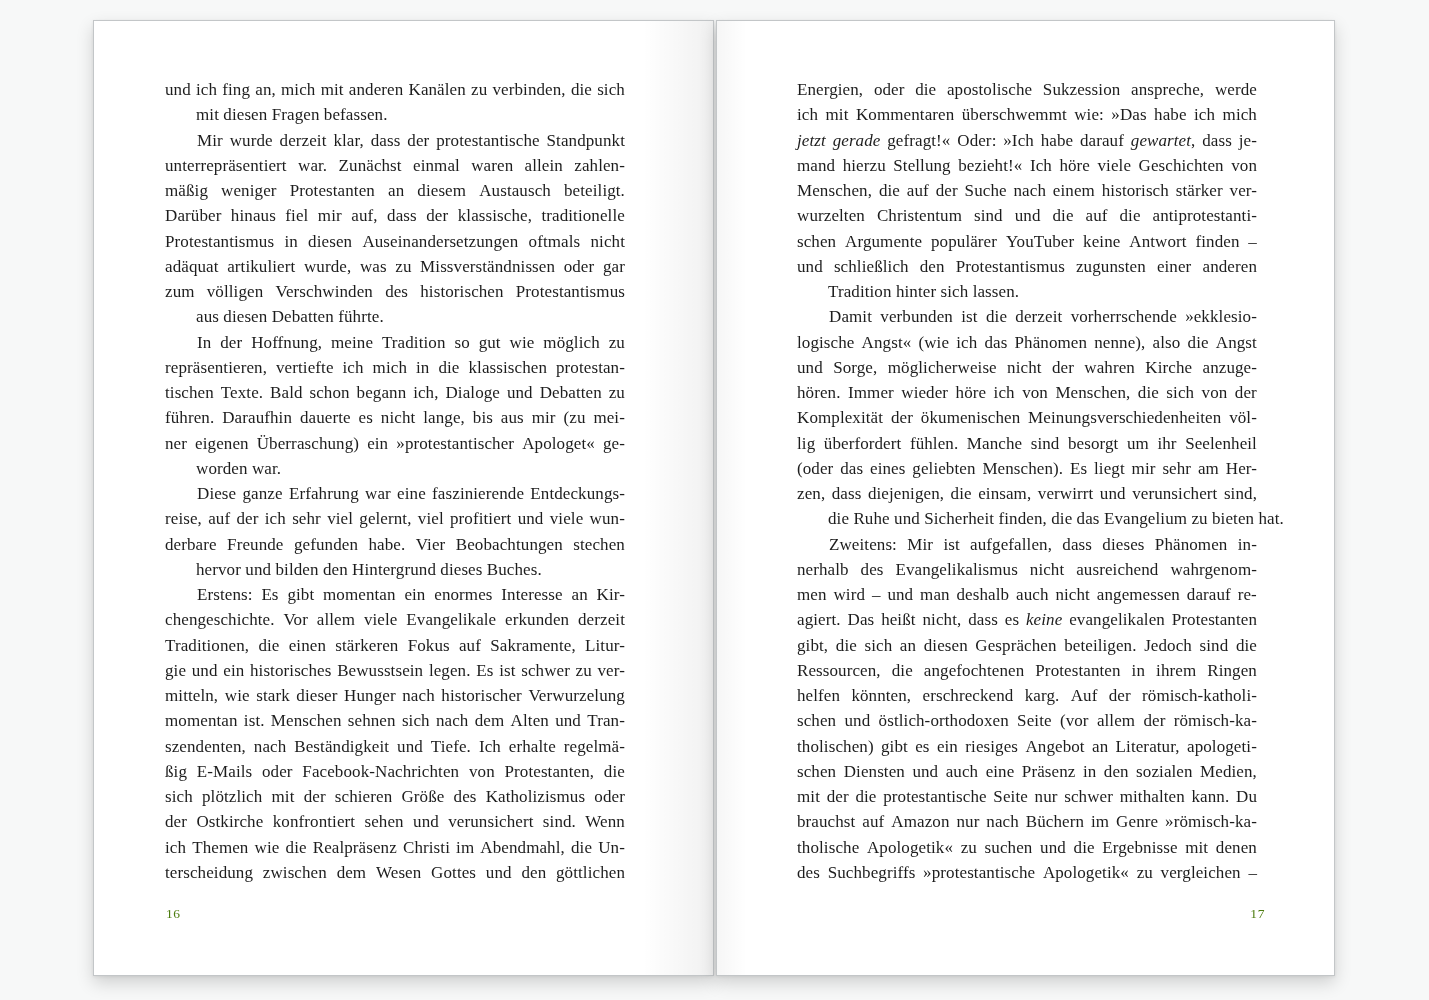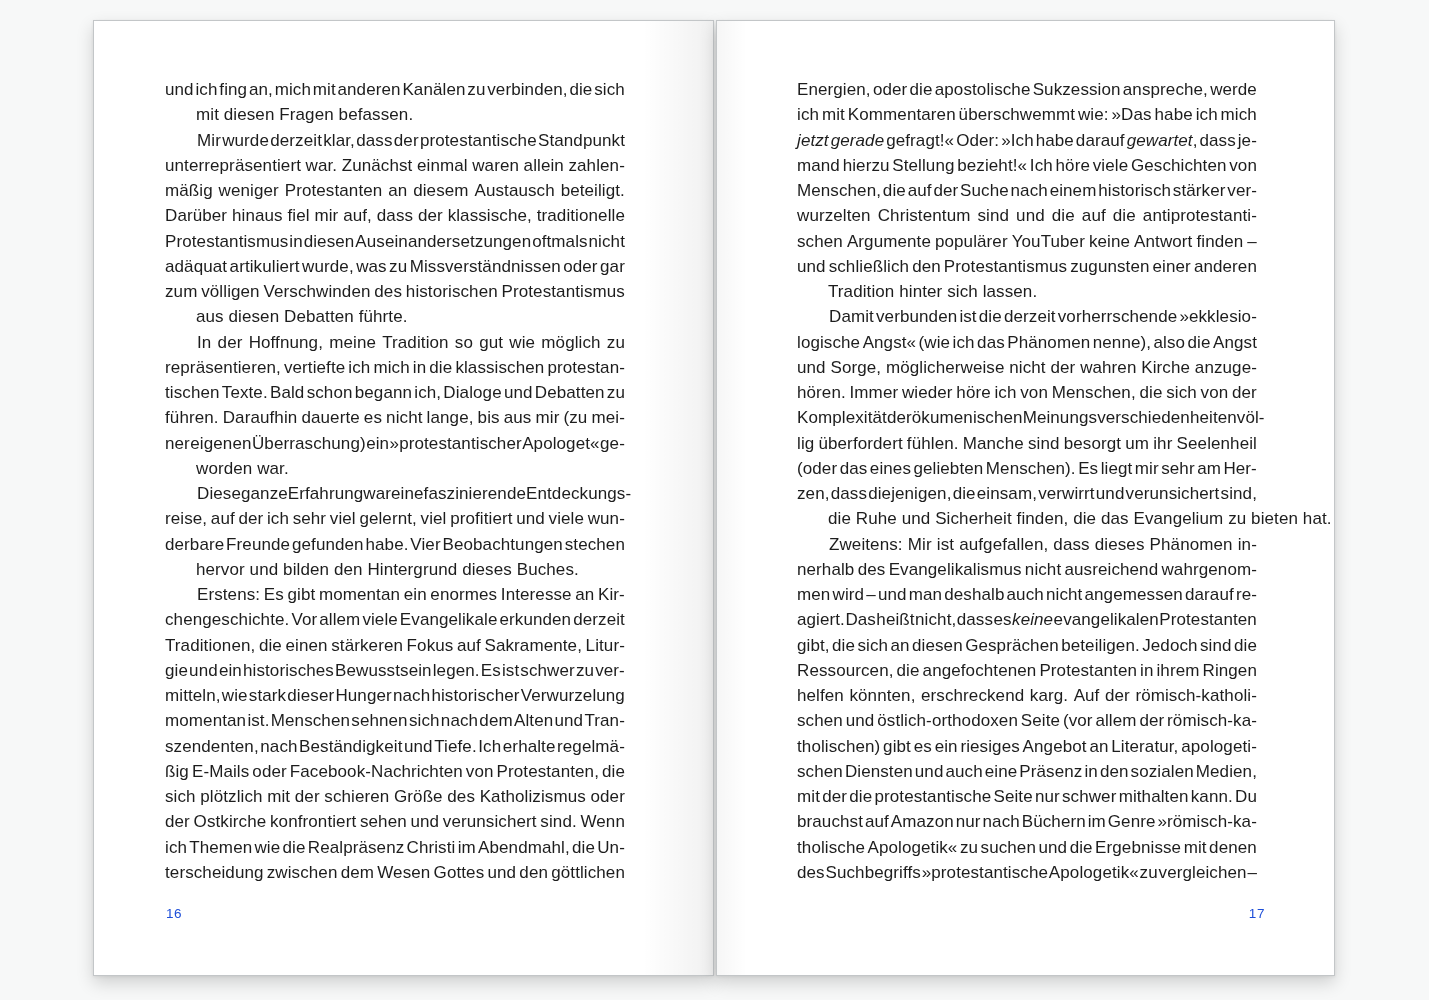--- a/index.html
+++ b/index.html
@@ -7,21 +7,21 @@
     padding: 0;
     width: 1429px;
     height: 1000px;
     overflow: hidden;
     background: #f7f8f8;
   }
   .spread {
     position: relative;
     width: 1429px;
     height: 776px;
-    font-family: Liberation Sans, sans-serif;
+    font-family: Liberation Serif, serif;
   }
   .page {
     position: absolute;
     top: 20px;
     height: 956px;
     background: #ffffff;
     border: 1px solid #c3c6c8;
     box-shadow: 0 7px 16px rgba(0,0,0,0.16), 0 1px 3px rgba(0,0,0,0.07);
     box-sizing: border-box;
   }
@@ -64,21 +64,21 @@
     display: block;
     text-align: left;
     margin-left: 31px;
   }
   .pagenum {
     position: absolute;
     top: 884px;
     width: 460px;
     font-size: 13.5px;
     line-height: 18px;
-    color: #1d4ed8;
+    color: #4d7c0f;
     letter-spacing: 0.6px;
   }
   .page.left  .pagenum { left: 72px; text-align: left; }
   .page.right .pagenum { left: 88px; text-align: right; }
   em { font-style: italic; }
 </style>
 </head>
 <body>
 
 <div class="spread">

